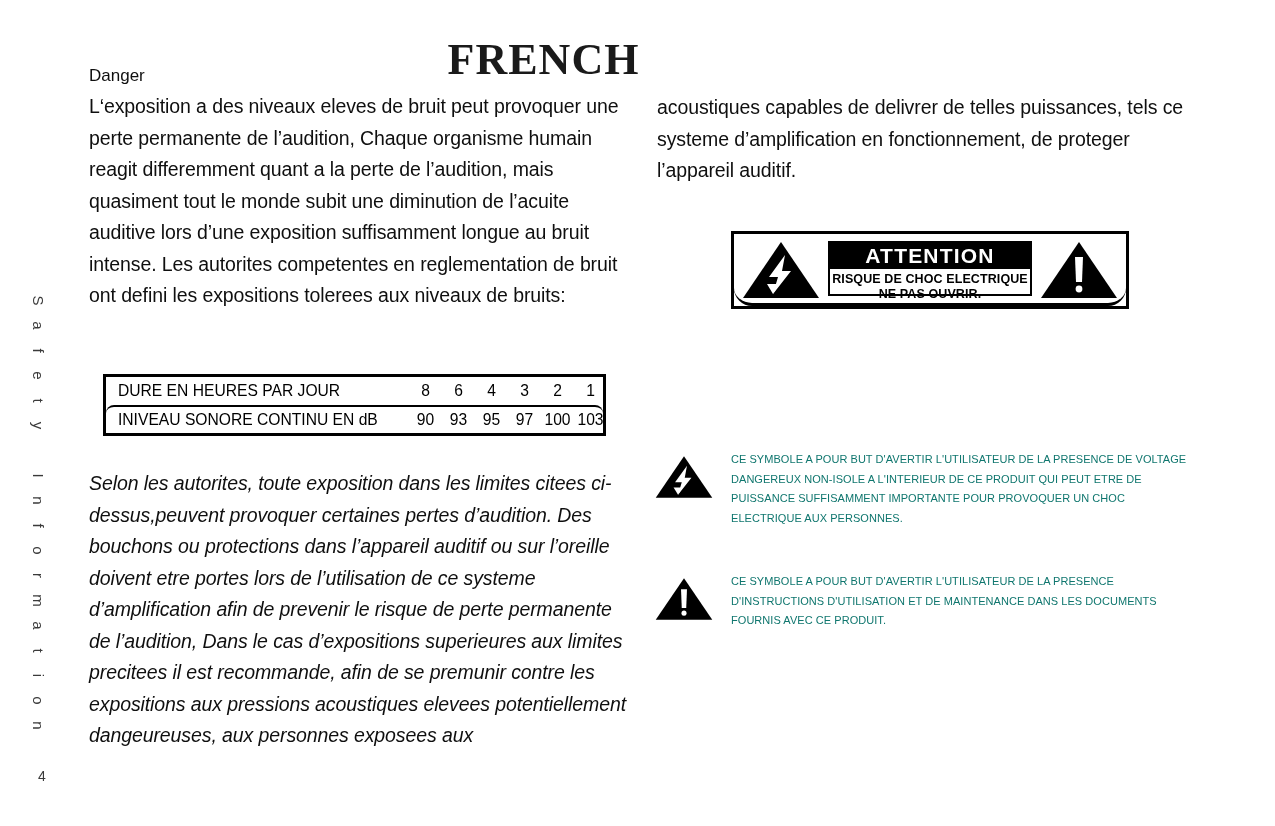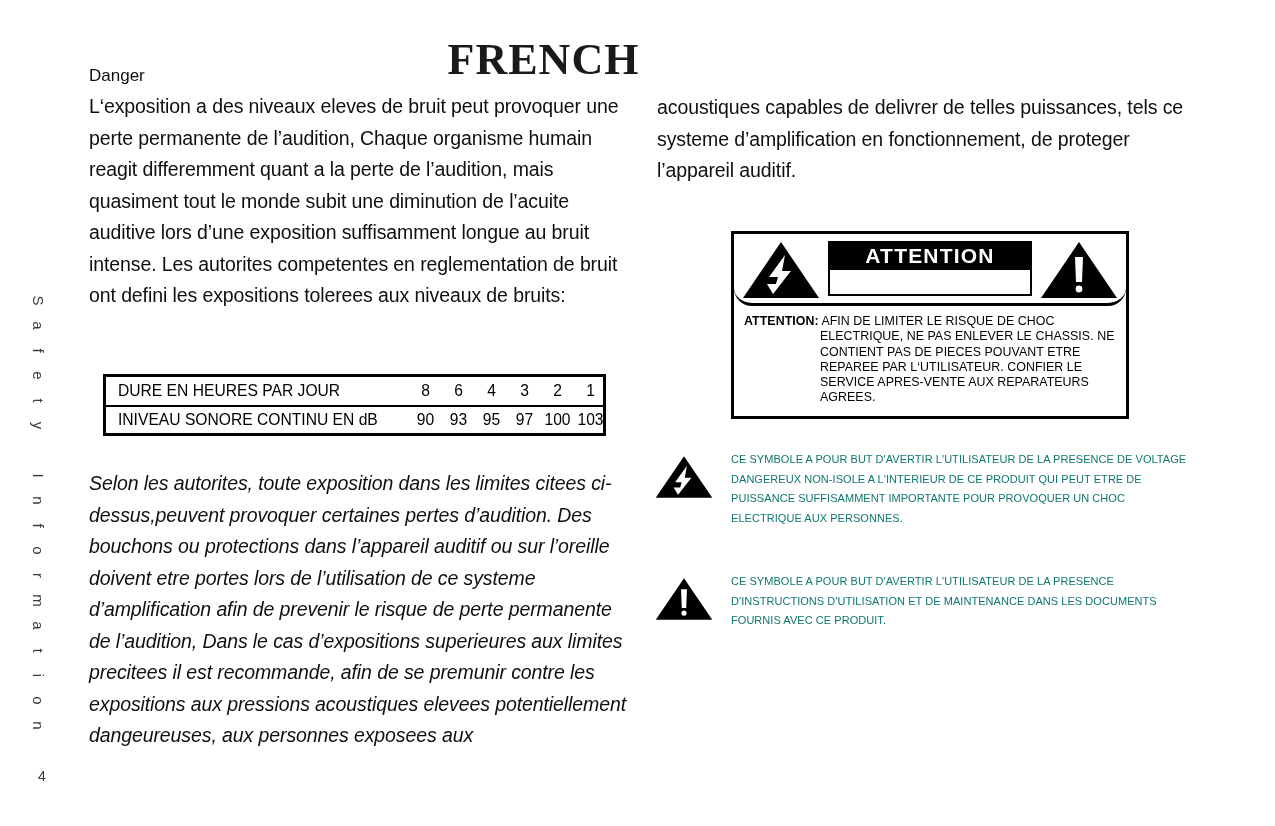--- a/index.html
+++ b/index.html
@@ -93,20 +93,21 @@
     width: 503px;
     border: 3px solid #000;
     box-sizing: border-box;
     background: #fff;
   }
   .noise-table .row {
     display: flex;
     align-items: center;
     height: 28px;
     box-sizing: border-box;
+    border-radius: 8px;
   }
   .noise-table .row + .row {
     border-top: 2px solid #000;
   }
   .noise-table .rlabel {
     flex: 0 0 290px;
     padding-left: 13px;
     font-size: 17px;
     font-stretch: condensed;
     transform: scaleX(0.92);
@@ -282,35 +283,33 @@
     <div class="attn-top">
       <span>
         <svg class="tri" width="78" height="58" viewBox="0 0 78 58" aria-hidden="true">
           <polygon points="39,1 77,57 1,57" fill="#000"></polygon>
           <polygon points="43,14 27,36 36,36 31,53 49,30 40,30" fill="#fff"></polygon>
           <polygon points="31,53 25,43 37,43" fill="#fff"></polygon>
         </svg>
       </span>
       <div class="attn-center">
         <div class="attn-head">ATTENTION</div>
+        <div class="attn-sub">
+          <div>RISQUE DE CHOC ELECTRIQUE</div>
+          <div>NE PAS OUVRIR.</div>
+        </div>
       </div>
       <span>
         <svg class="tri" width="78" height="58" viewBox="0 0 78 58" aria-hidden="true">
           <polygon points="39,1 77,57 1,57" fill="#000"></polygon>
           <polygon points="35,16 43,16 42,41 36,41" fill="#fff"></polygon>
           <circle cx="39" cy="48" r="3.4" fill="#fff"></circle>
         </svg>
       </span>
     </div>
-    <div class="attn-bottom">
-      <div class="hang">
-        <b>ATTENTION:</b>
-        <span>AFIN DE LIMITER LE RISQUE DE CHOC ELECTRIQUE, NE PAS ENLEVER LE CHASSIS. NE CONTIENT PAS DE PIECES POUVANT ETRE REPAREE PAR L‘UTILISATEUR. CONFIER LE SERVICE APRES-VENTE AUX REPARATEURS AGREES.</span>
-      </div>
-    </div>
   </div>
 
   <div class="sym-row" id="sym-1">
     <div class="ico">
       <svg class="tri" width="58" height="46" viewBox="0 0 78 58" aria-hidden="true">
         <polygon points="39,1 77,57 1,57" fill="#000"></polygon>
         <polygon points="43,14 27,36 36,36 31,53 49,30 40,30" fill="#fff"></polygon>
         <polygon points="31,53 25,43 37,43" fill="#fff"></polygon>
       </svg>
     </div>

